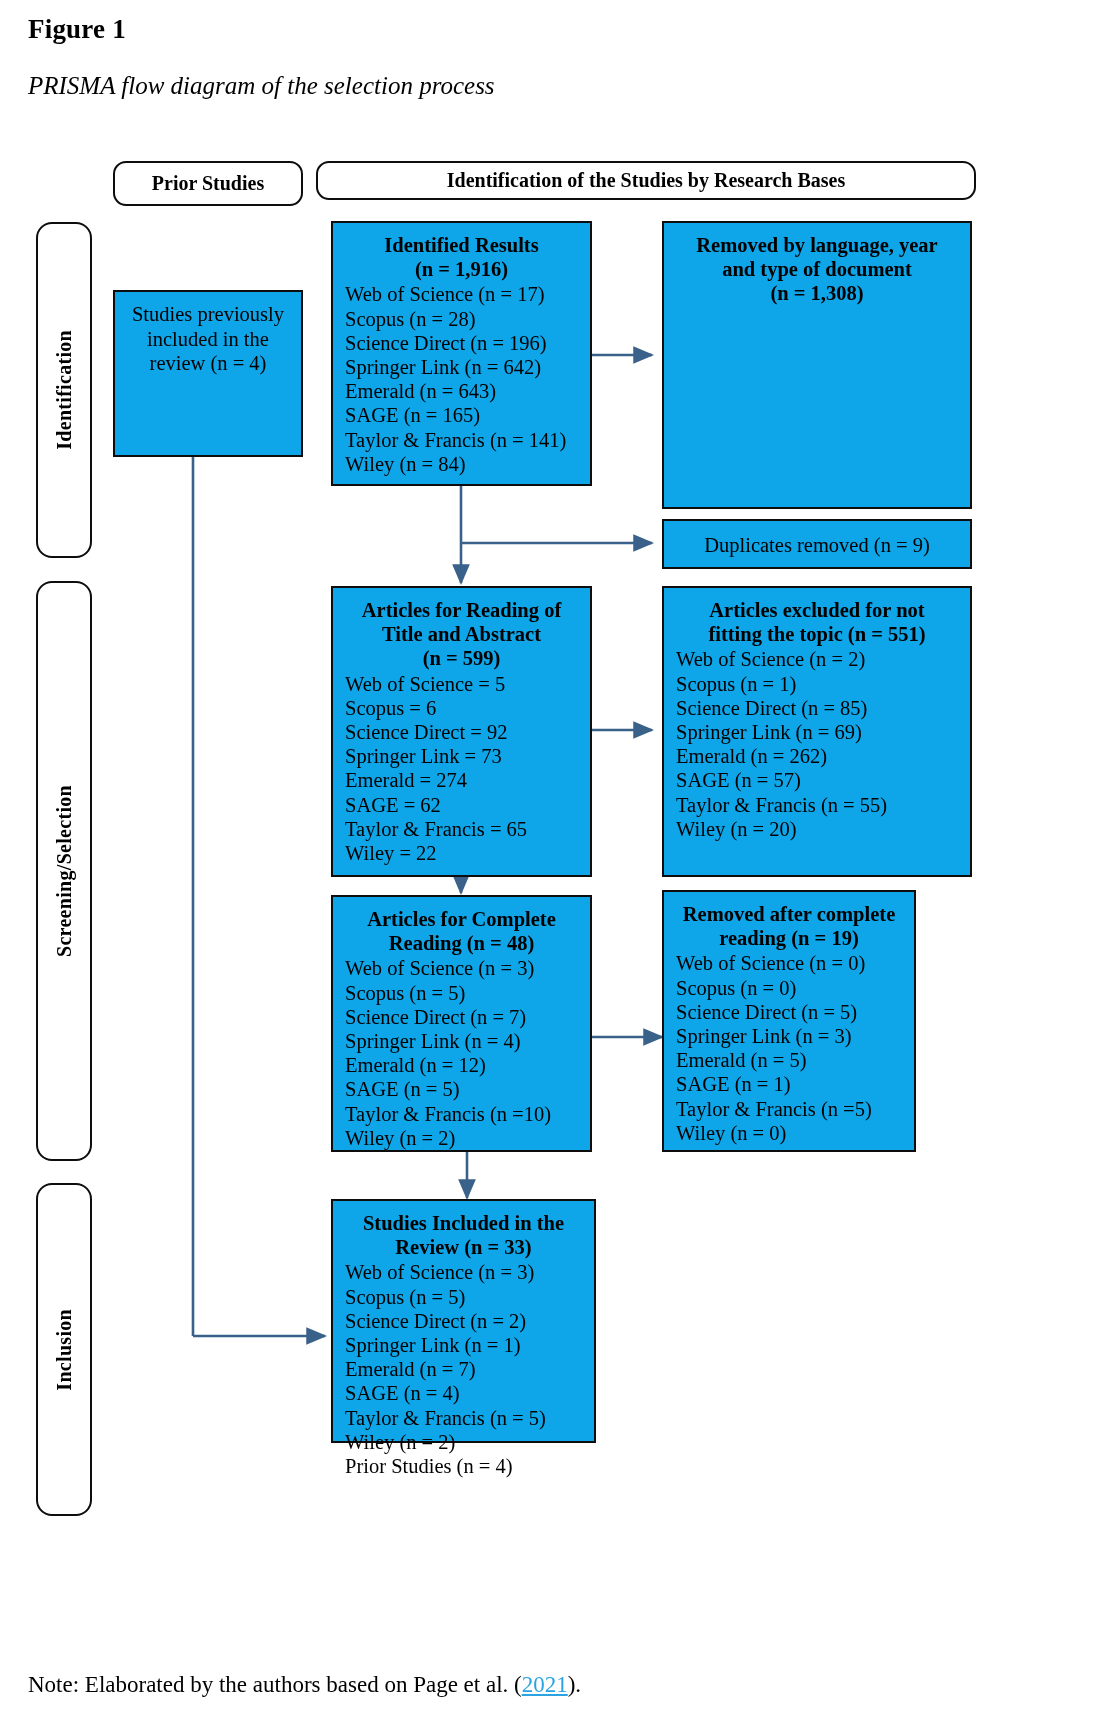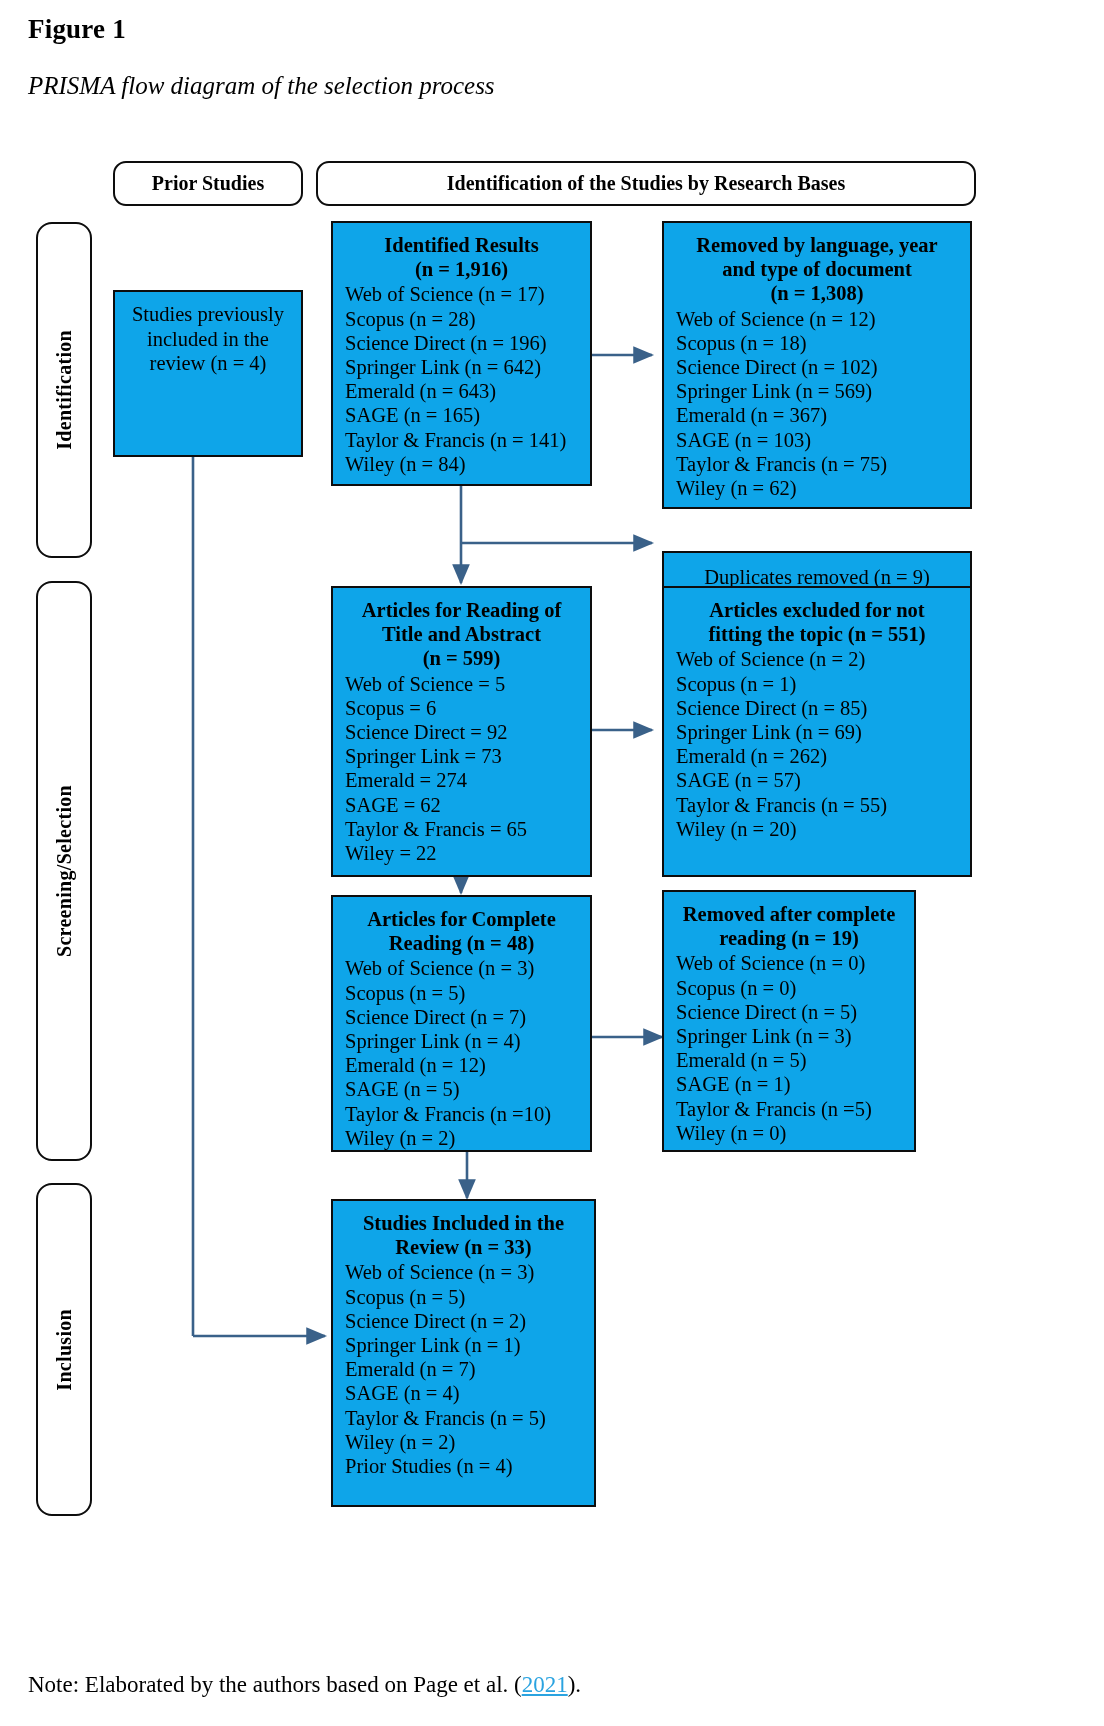--- a/index.html
+++ b/index.html
@@ -98,21 +98,20 @@
   .cbox li {
     font-size: 20.5px;
     line-height: 1.18;
     text-align: left;
     white-space: nowrap;
   }
   .cbox.centered-line {
     display: flex;
     align-items: center;
     justify-content: center;
-    margin-top: 32px;
   }
   .cbox.centered-line .one-line {
     font-size: 20.5px;
     text-align: center;
   }
   .cbox.plain-center {
     display: flex;
     align-items: flex-start;
     justify-content: center;
     text-align: center;
@@ -181,21 +180,21 @@
 <div class="stage" style="left:36px; top:581px; width:56px; height:580px;">
   <span class="stage-text">Screening/Selection</span>
 </div>
 <div class="stage" style="left:36px; top:1183px; width:56px; height:333px;">
   <span class="stage-text">Inclusion</span>
 </div>
 
 <div class="pill pill-h" style="left:113px; top:161px; width:190px; height:45px;">
   <span class="pill-text">Prior Studies</span>
 </div>
-<div class="pill pill-h" style="left:316px; top:161px; width:660px; height:45px;">
+<div class="pill pill-h" style="left:316px; top:161px; width:660px; height:39px;">
   <span class="pill-text">Identification of the Studies by Research Bases</span>
 </div>
 
 <div class="box cbox plain-center" style="left:113px; top:290px; width:190px; height:167px;">
   <div class="para">Studies previously included in the review (n = 4)</div>
 </div>
 
 <div class="box cbox" style="left:331px; top:221px; width:261px; height:265px;">
   <div class="title">
     <div>Identified Results</div>
@@ -212,30 +211,20 @@
     <li>Wiley (n = 84)</li>
   </ul>
 </div>
 
 <div class="box cbox" style="left:662px; top:221px; width:310px; height:288px;">
   <div class="title">
     <div>Removed by language, year</div>
     <div>and type of document</div>
     <div>(n = 1,308)</div>
   </div>
-  <ul>
-    <li>Web of Science (n = 12)</li>
-    <li>Scopus (n = 18)</li>
-    <li>Science Direct (n = 102)</li>
-    <li>Springer Link (n = 569)</li>
-    <li>Emerald (n = 367)</li>
-    <li>SAGE (n = 103)</li>
-    <li>Taylor &amp; Francis (n = 75)</li>
-    <li>Wiley (n = 62)</li>
-  </ul>
 </div>
 
 <div class="box cbox centered-line" style="left:662px; top:519px; width:310px; height:50px;">
   <div class="one-line">Duplicates removed (n = 9)</div>
 </div>
 
 <div class="box cbox" style="left:331px; top:586px; width:261px; height:291px;">
   <div class="title">
     <div>Articles for Reading of</div>
     <div>Title and Abstract</div>
@@ -297,21 +286,21 @@
     <li>Scopus (n = 0)</li>
     <li>Science Direct (n = 5)</li>
     <li>Springer Link (n = 3)</li>
     <li>Emerald (n = 5)</li>
     <li>SAGE (n = 1)</li>
     <li>Taylor &amp; Francis (n =5)</li>
     <li>Wiley (n = 0)</li>
   </ul>
 </div>
 
-<div class="box cbox" style="left:331px; top:1199px; width:265px; height:308px;">
+<div class="box cbox" style="left:331px; top:1199px; width:265px; height:244px;">
   <div class="title">
     <div>Studies Included in the</div>
     <div>Review (n = 33)</div>
   </div>
   <ul>
     <li>Web of Science (n = 3)</li>
     <li>Scopus (n = 5)</li>
     <li>Science Direct (n = 2)</li>
     <li>Springer Link (n = 1)</li>
     <li>Emerald (n = 7)</li>

